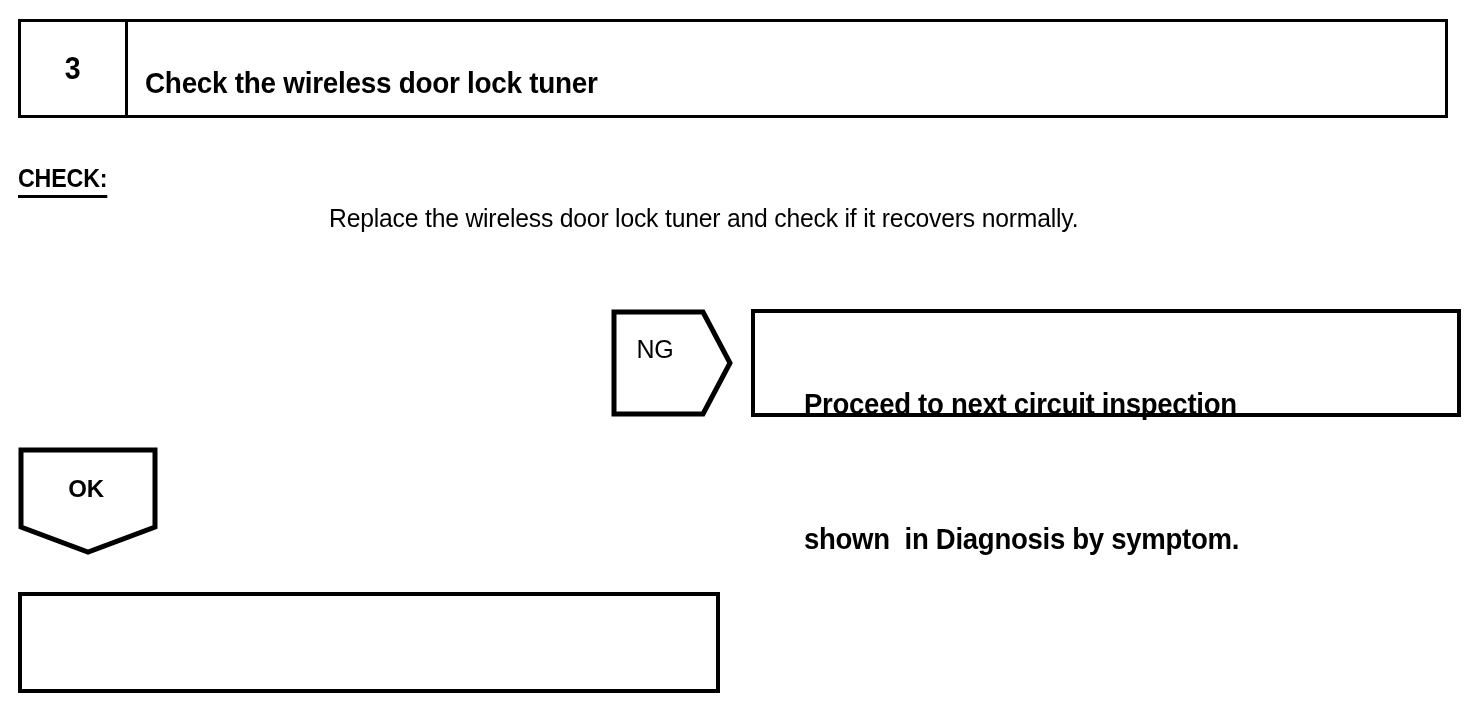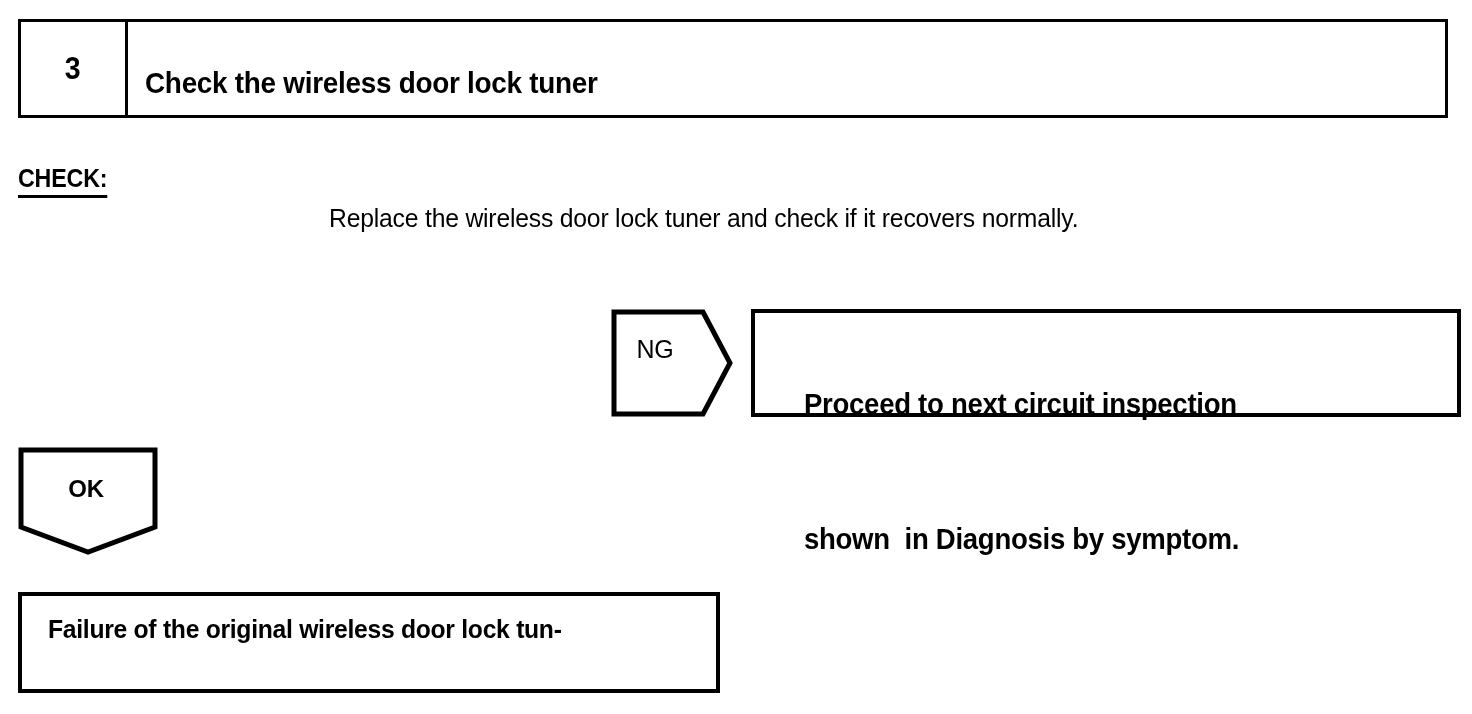--- a/index.html
+++ b/index.html
@@ -223,16 +223,13 @@
 </div>
 
 <div id="ok-marker">
   <svg width="140" height="108" viewBox="0 0 140 108" xmlns="http://www.w3.org/2000/svg">
     <polygon points="3,3 137,3 137,80 70,105 3,80" fill="#ffffff" stroke="#000000" stroke-width="5" stroke-linejoin="miter"></polygon>
   </svg>
   <div class="ok-text">OK</div>
 </div>
 
 <div id="conclusion-box">
-  <div class="line">
-    <span>Failure of the original wireless door lock tun-</span>
-  </div>
 </div>
 
 </body></html>

